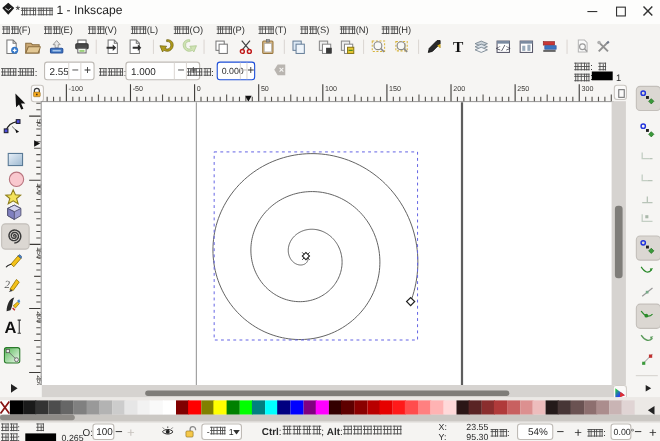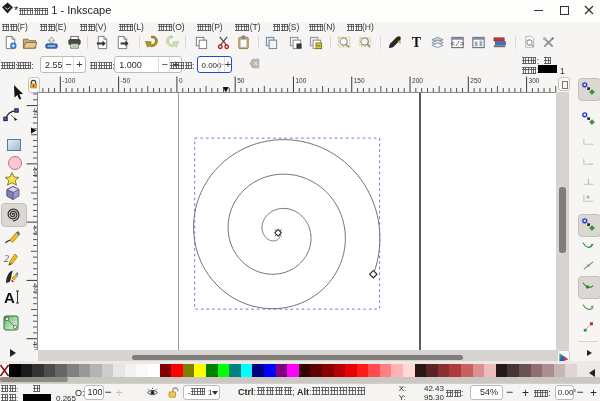--- a/index.html
+++ b/index.html
@@ -602,21 +602,21 @@
 <svg style="position:absolute;left:167.5px;top:385.5px" width="11" height="13" viewBox="0 0 16 16">
     <path d="M7 7 v-2.2 a3.6 3.6 0 0 1 7.2 0 V 6" fill="none" stroke="#8a8a8a" stroke-width="1.7"></path>
     <rect x="1.5" y="7" width="9.5" height="8" rx="1.5" fill="#f5c84a" stroke="#8a6a1a" stroke-width="0.8"></rect>
   </svg>
 <div style="position:absolute;left:183px;top:384.5px;width:37px;height:15px;background:#fff;border:1px solid #bfbbb6;border-radius:3px;box-sizing:border-box"></div>
 <div class="lab" style="left:188px;top:387.5px;font-size:8px">-<span class="c s7"></span><span class="c s7"></span> 1</div>
 <div style="position:absolute;left:211.5px;top:390.5px;width:0;height:0;border-top:4px solid #333;border-left:3.5px solid transparent;border-right:3.5px solid transparent"></div>
 <div class="lab" style="left:238px;top:386.5px;font-size:9px"><b>Ctrl</b>:<span class="c"></span><span class="c"></span><span class="c"></span><span class="c"></span>; <b>Alt</b>:<span class="c"></span><span class="c"></span><span class="c"></span><span class="c"></span><span class="c"></span><span class="c"></span></div>
 <div class="lab" style="left:398.7px;top:384px;font-size:8px">X:</div>
 <div class="lab" style="left:398.7px;top:393px;font-size:8px">Y:</div>
-<div class="lab" style="left:444px;top:384px;font-size:8px;transform:translateX(-100%)">42.43</div>
+<div class="lab" style="left:444px;top:384px;font-size:8px;transform:translateX(-100%)">23.55</div>
 <div class="lab" style="left:444px;top:393px;font-size:8px;transform:translateX(-100%)">95.30</div>
 <div class="lab" style="left:446px;top:388px;font-size:8.5px"><span class="c s7"></span><span class="c s7"></span>:</div>
 <div style="position:absolute;left:470px;top:384.5px;width:33px;height:15px;background:#fff;border:1px solid #bfbbb6;border-radius:3px;box-sizing:border-box">
  <span style="position:absolute;left:9px;top:1.5px;font-size:9px;color:#2a2a2a">54%</span>
 </div>
 <span style="position:absolute;left:506px;top:385px;font-size:12px;color:#2a2a2a">−</span>
 <span style="position:absolute;left:522px;top:385.5px;font-size:12px;color:#2a2a2a">+</span>
 <div class="lab" style="left:533.5px;top:388px;font-size:8.5px"><span class="c s7"></span><span class="c s7"></span>:</div>
 <div style="position:absolute;left:555.3px;top:384.5px;width:19px;height:15px;background:#fff;border:1px solid #bfbbb6;border-radius:3px;box-sizing:border-box">
  <span style="position:absolute;left:1.5px;top:2px;font-size:8px;color:#2a2a2a">0.00°</span>

